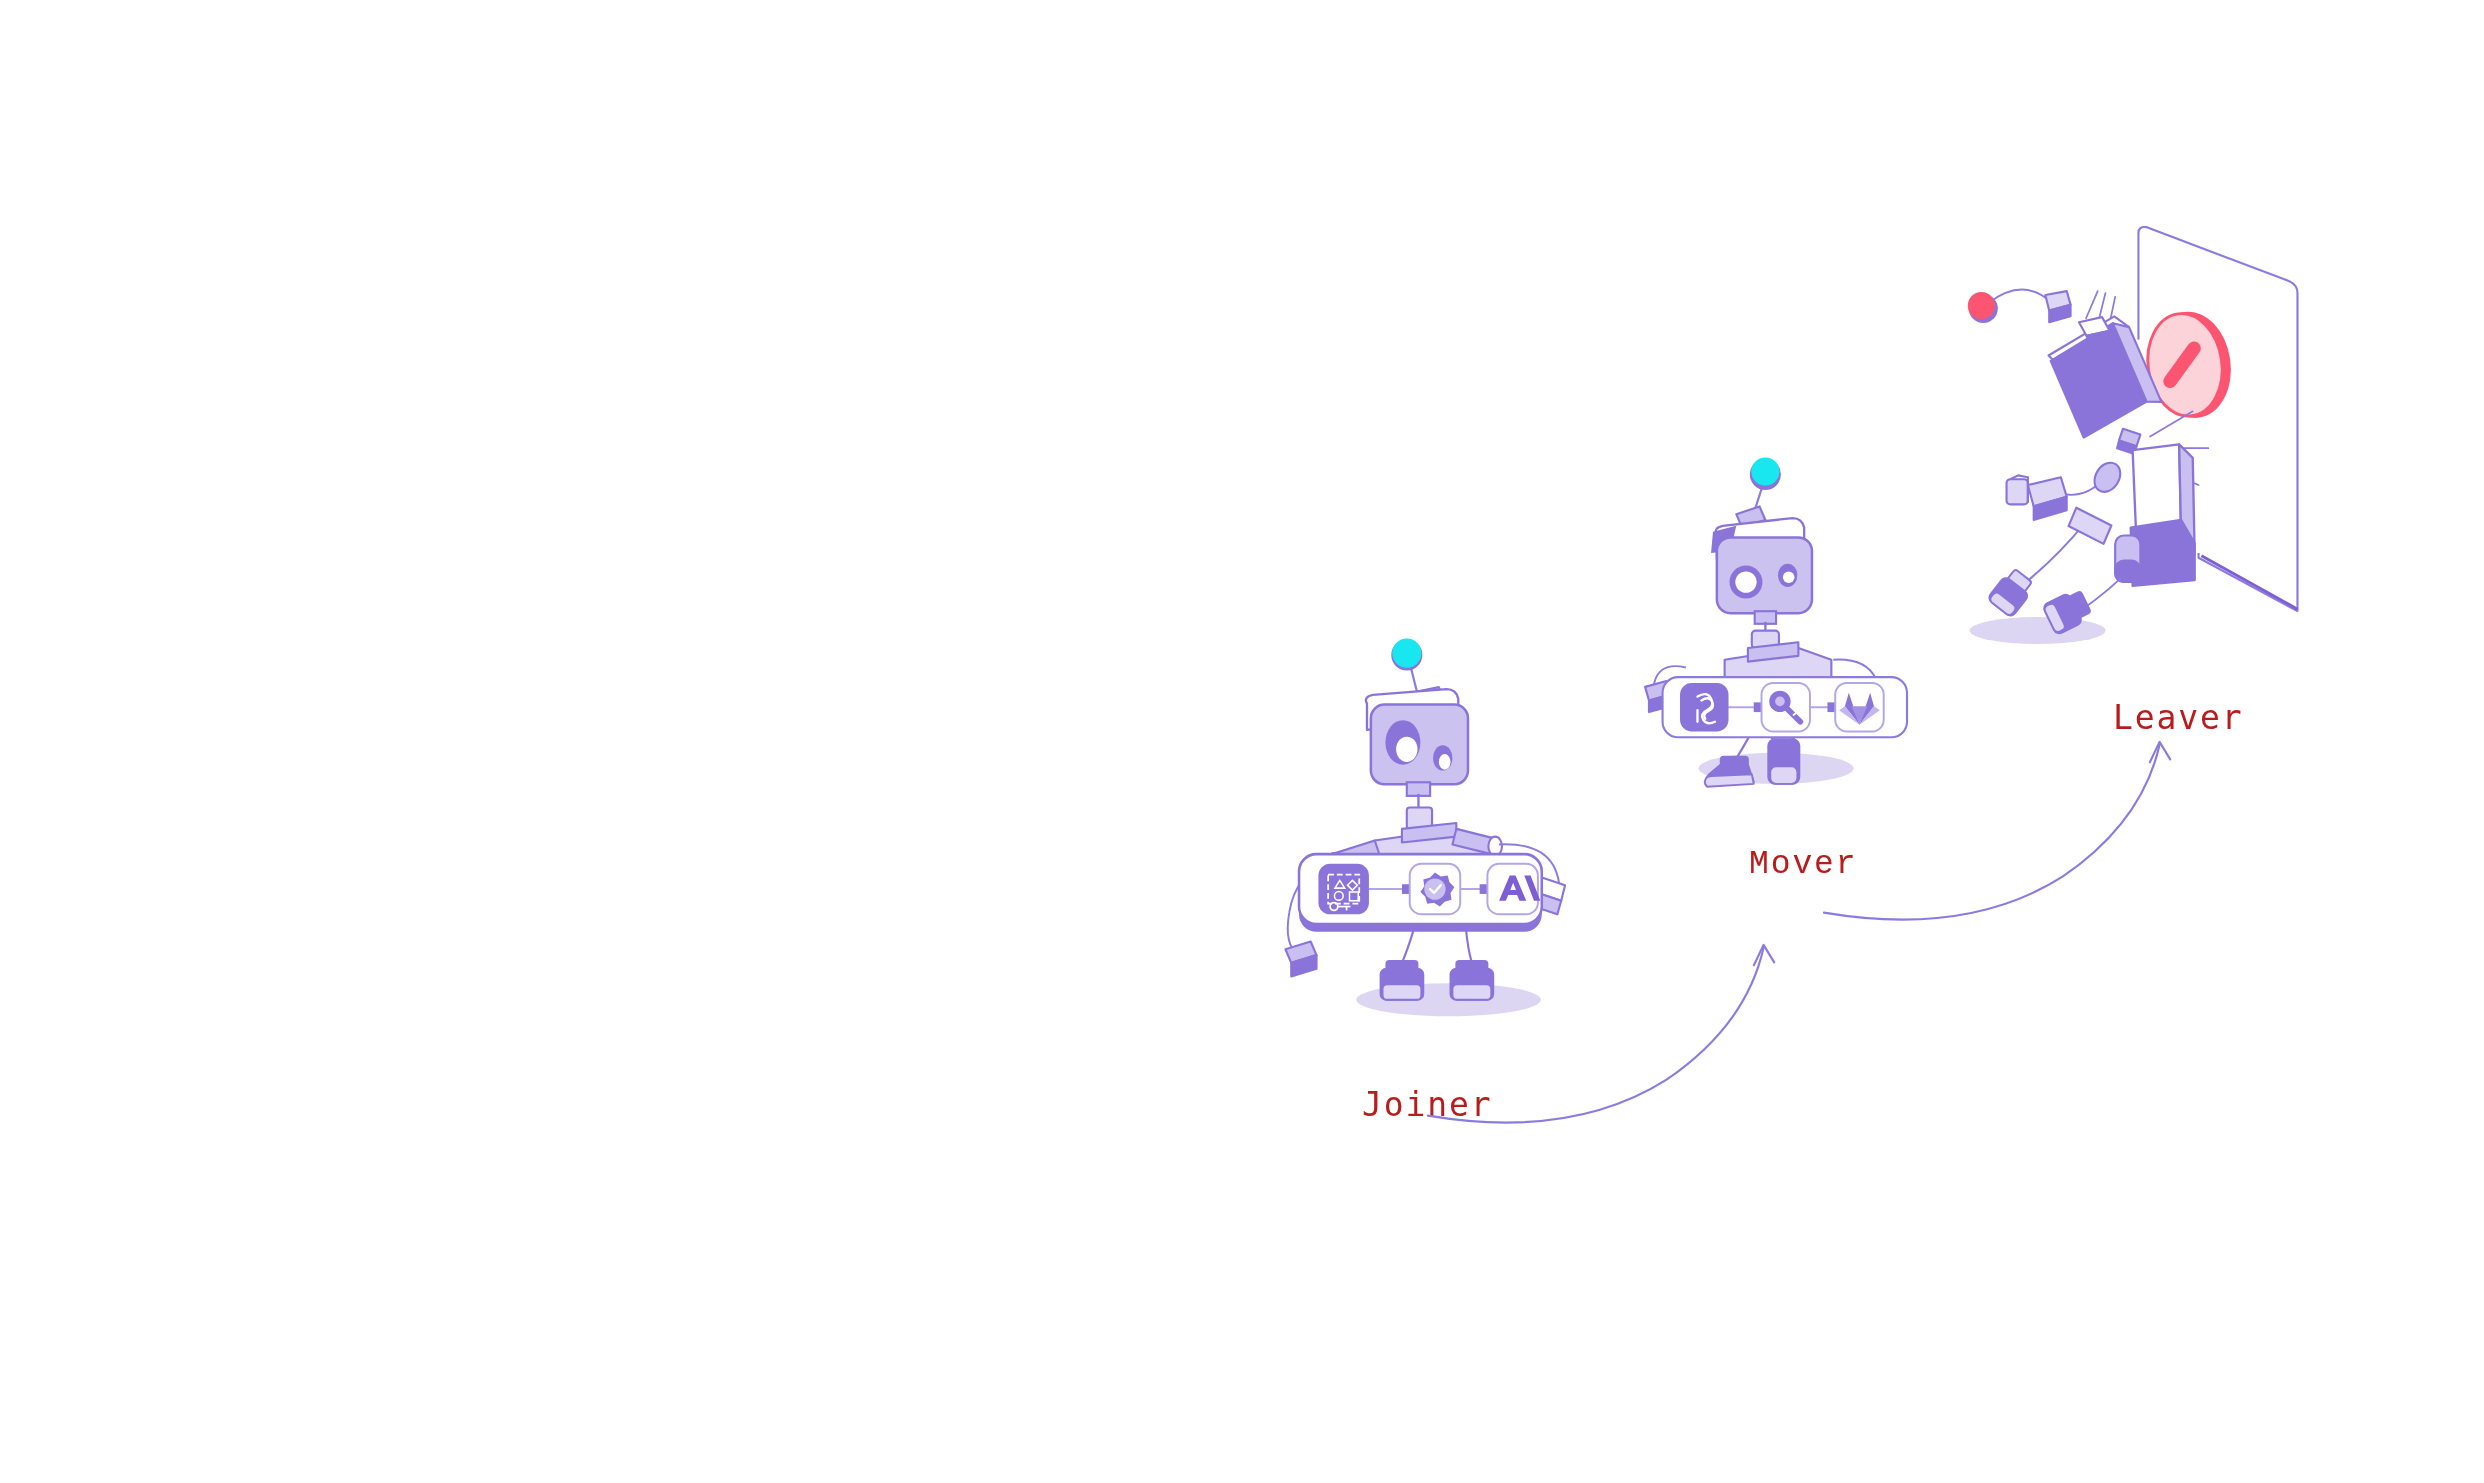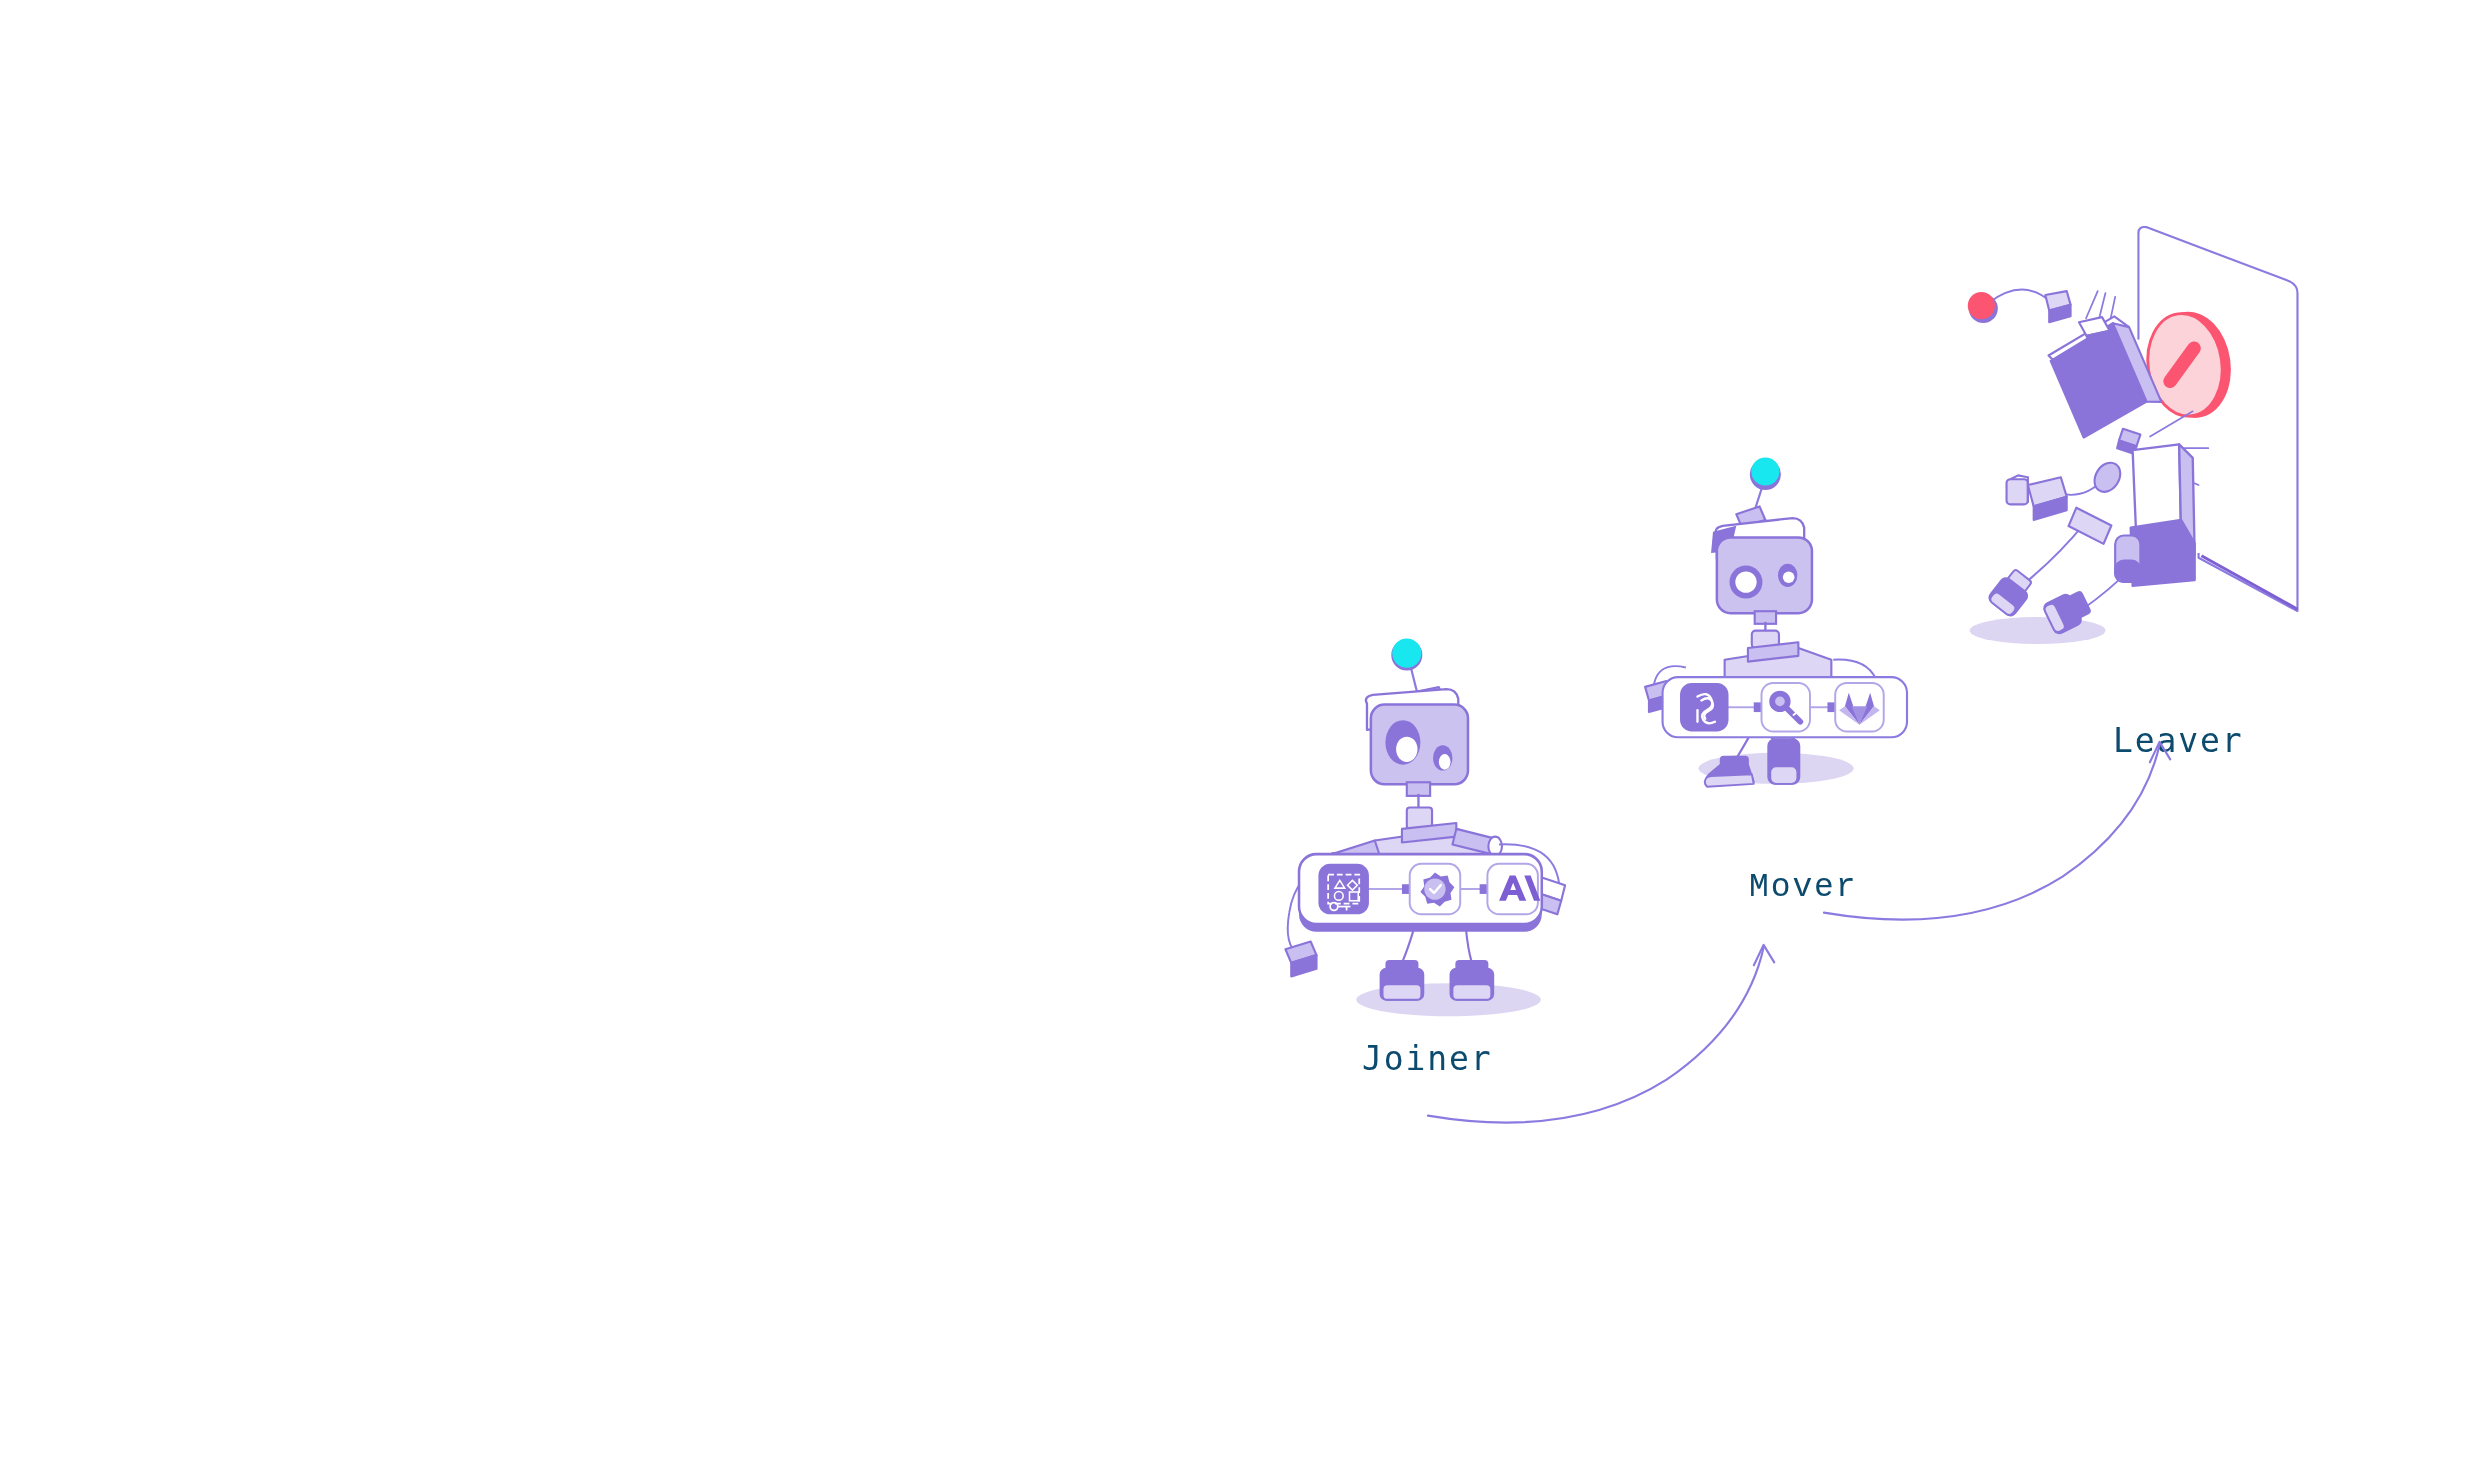--- a/index.html
+++ b/index.html
@@ -7,29 +7,28 @@
     width:2484px;height:1484px;overflow:hidden;position:relative;
     font-family:"DejaVu Sans Mono", monospace;
   }
   .stage{position:absolute;inset:0;}
   .scene{position:absolute;}
   .label{
     position:absolute;
     font-family:"DejaVu Sans Mono","Liberation Mono",monospace;
     font-size:33px;
     letter-spacing:1.9px;
-    color:#0c4a6e;
+    color:#b91c1c;
     white-space:nowrap;
     font-weight:400;
-    margin-top:23px;
   }
   #joiner-scene{left:1266px;top:621px;width:369px;height:408px;}
   #mover-scene{left:1645px;top:456px;width:330px;height:388px;}
   #leaver-scene{left:1960px;top:194px;width:417px;height:456px;}
-  #joiner-label{left:1362px;top:1016px;text-align:right;}
+  #joiner-label{left:1362px;top:1085px;text-align:right;}
   #mover-label{left:1749px;top:846px;font-family:Liberation Mono, monospace;}
   #leaver-label{left:2113px;top:698px;}
   #arrow-joiner-mover{left:1426px;top:936px;width:388px;height:204px;}
   #arrow-mover-leaver{left:1822px;top:733px;width:388px;height:204px;}
   svg{display:block;overflow:visible;}
 </style>
 </head>
 <body>
 
 <div class="stage">

